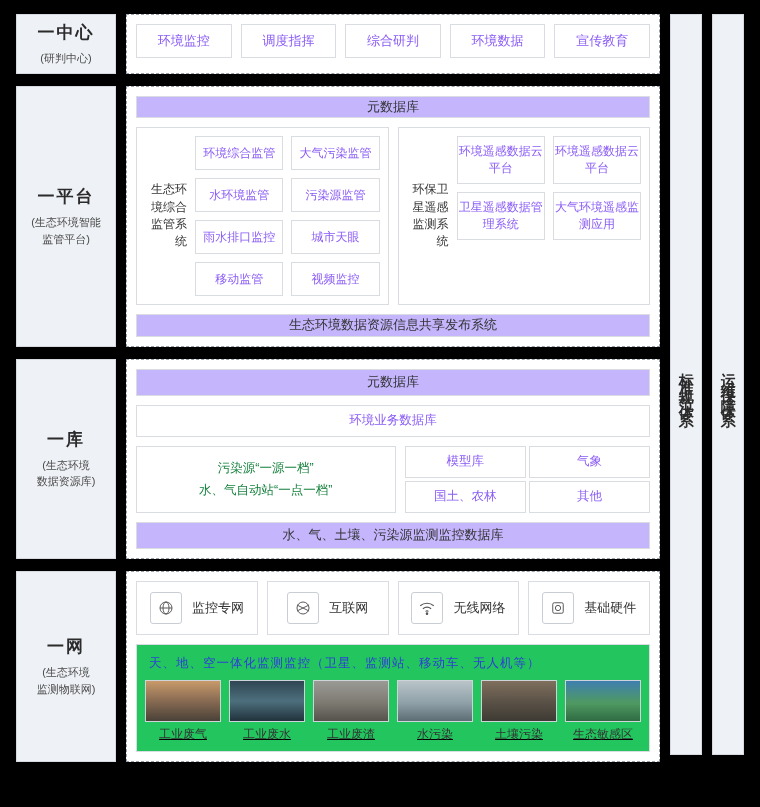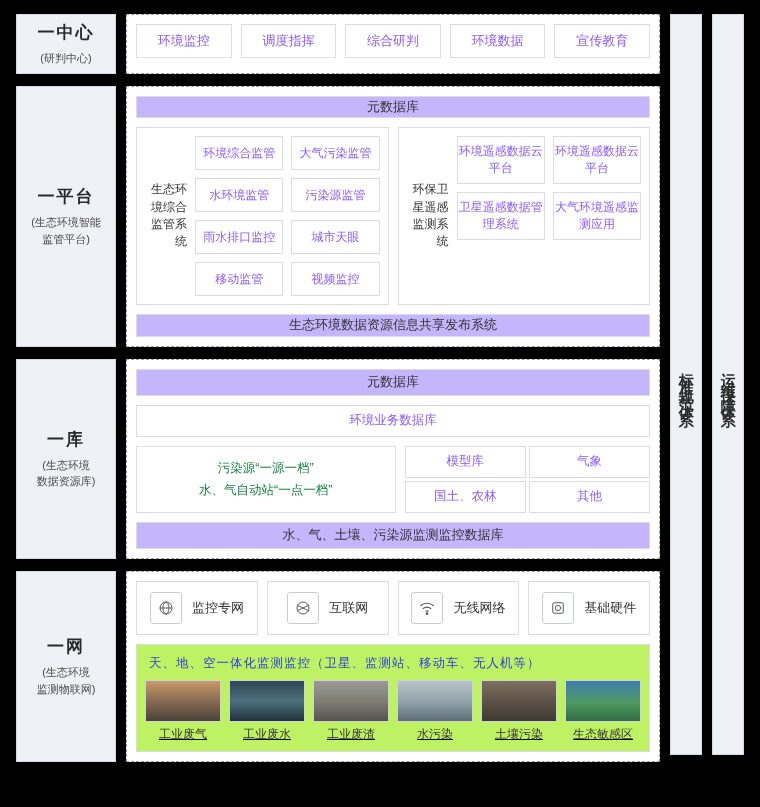--- a/index.html
+++ b/index.html
@@ -41,21 +41,21 @@
   .r3-left{flex:1;}
   .r3-right{flex:1;}
   .r3-mid{display:flex;gap:9px;}
   .r3-big{flex:1;border:1px solid #d9dde2;display:flex;align-items:center;justify-content:center;text-align:center;font-size:12.5px;color:#15803d;line-height:1.8;padding:6px;box-sizing:border-box;background:#fff;}
   .r3-stack{flex:1;display:grid;grid-template-columns:1fr 1fr;grid-template-rows:1fr 1fr;gap:3px;}
   .r3-stack .chip{height:100%;min-height:32px;}
   
   .net-chips{display:flex;gap:9px;}
   .net-chip{flex:1;height:52px;border:1px solid #d9dde2;display:flex;align-items:center;justify-content:center;gap:10px;font-size:13px;color:#333;background:#fff;}
   .net-ico{width:30px;height:30px;border:1px solid #c9ced5;border-radius:3px;display:flex;align-items:center;justify-content:center;color:#555;}
-  .iot{border:1px solid #d9dde2;background:#bef264;padding:8px;box-sizing:border-box;}
+  .iot{border:1px solid #d9dde2;background:#22c55e;padding:8px;box-sizing:border-box;}
   .iot-title{color:#2f3fd6;font-size:12.5px;margin:2px 0 8px 4px;letter-spacing:1px;}
   .photos{display:flex;gap:8px;}
   .photo{flex:1;display:flex;flex-direction:column;align-items:center;gap:4px;text-decoration:underline;}
   .ph-img{width:100%;height:42px;border:1px solid #cfd4da;box-sizing:border-box;}
   .ph-cap{font-size:12px;color:#333;}
   
   .side{
     width:32px;background:#eef1f5;border:1px solid #d5dae1;box-sizing:border-box;
     display:flex;align-items:center;justify-content:center;
   }

